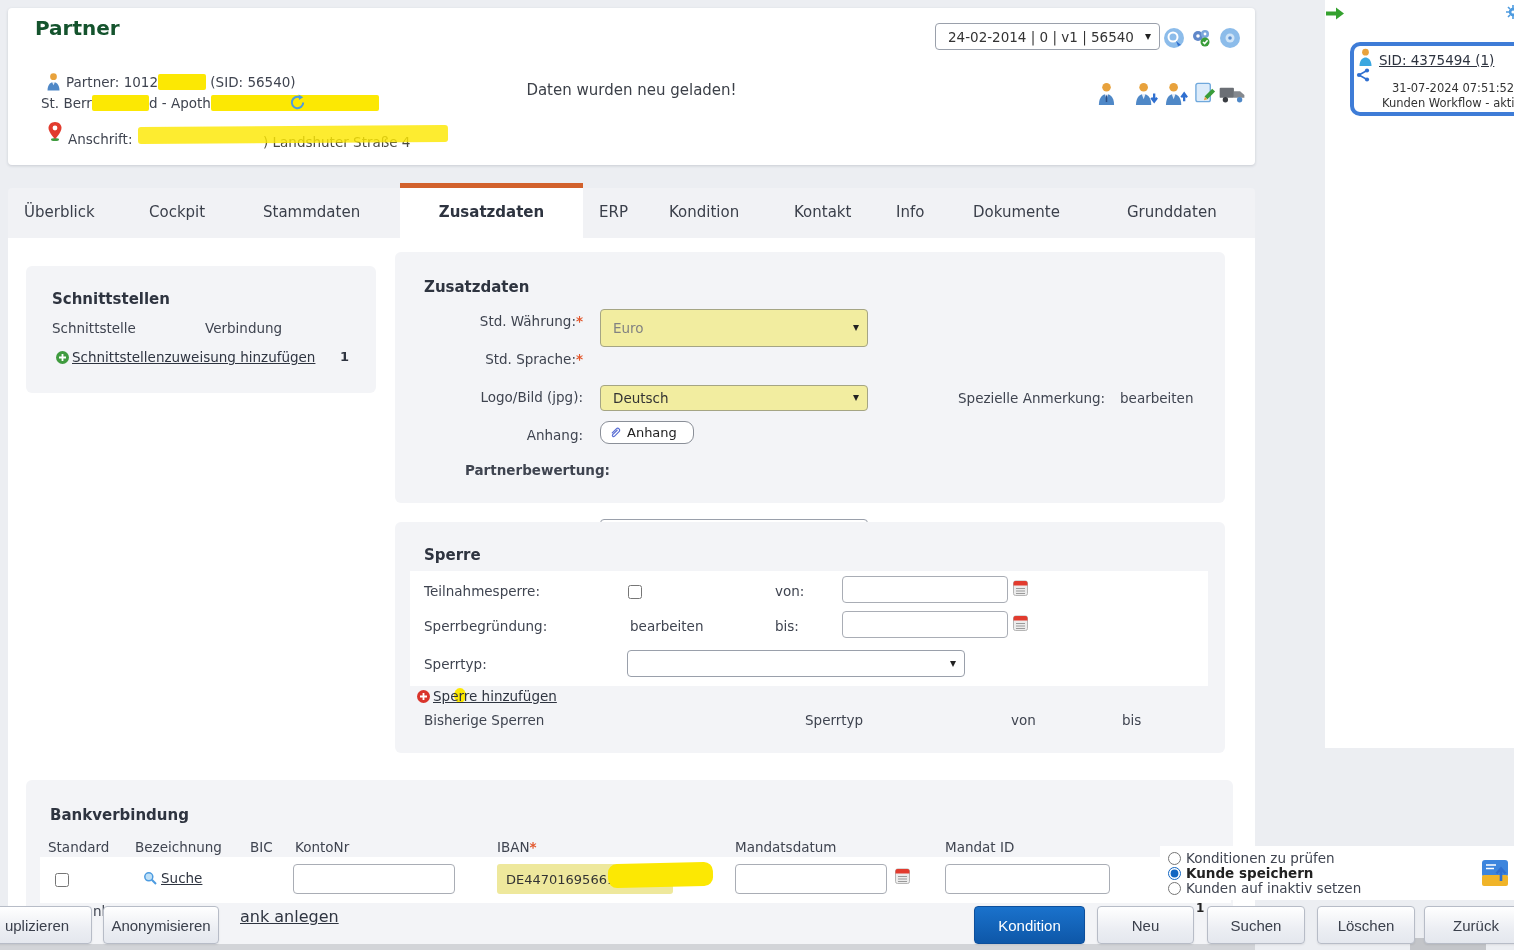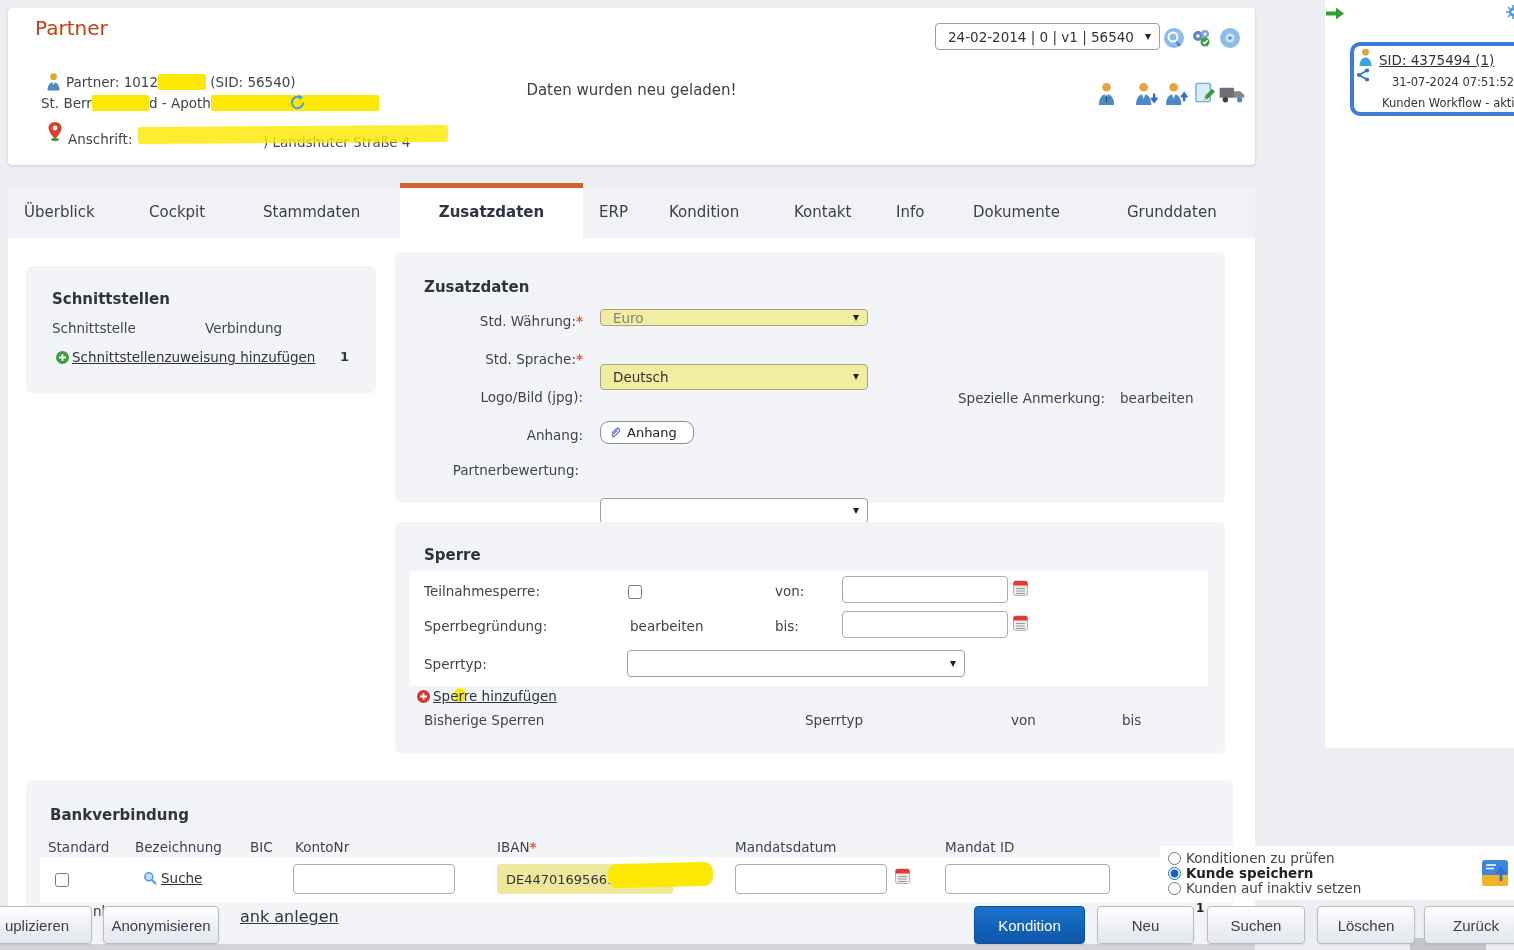--- a/index.html
+++ b/index.html
@@ -25,21 +25,21 @@
   .tab { position:absolute; top:20px; font-size:15px; color:#3a3f4a; cursor:pointer; white-space:nowrap; }
   .colhead { font-size:13.5px; color:#3f4450; white-space:nowrap; }
   .minibtn { background:linear-gradient(180deg,#fdfdfd,#e8e8e8); border:1px solid #8d8d8d; border-radius:3px;
              font-size:12.5px; color:#222; display:inline-flex; align-items:center; padding:2px 8px; }
   svg { display:block; }
 </style>
 </head>
 <body>
 
 <div class="abs card" style="left:8px; top:8px; width:1247px; height:157px;">
-  <div class="abs" style="left:27px; top:8px; font-size:20px; font-weight:normal; color:#c2410c;">Partner</div>
+  <div class="abs" style="left:27px; top:8px; font-size:20px; font-weight:bold; color:#14532d;">Partner</div>
 
   <div class="abs sel" style="left:927px; top:15px; width:225px; height:27px;">
     <span style="white-space:nowrap;">24-02-2014 | 0 | v1 | 56540</span>
     <span class="chev">▾</span>
   </div>
   <div class="abs" style="left:1155px; top:19px;">
     <svg width="22" height="22" viewBox="0 0 22 22">
         <circle cx="11" cy="11" r="10" fill="#8cbcea"></circle>
         <circle cx="10" cy="10" r="4.5" fill="none" stroke="#fff" stroke-width="2"></circle>
         <path d="M13 14 l5 4 -3 1z" fill="#2f6fd0"></path>
@@ -166,21 +166,21 @@
       </svg>
   </div>
   <div class="abs link" style="left:46px; top:83px; font-size:13.5px;">Schnittstellenzuweisung hinzufügen</div>
   <div class="abs" style="left:314px; top:83px; font-size:13px; font-weight:bold; color:#2e3440;">1</div>
 </div>
 
 <div class="abs panel" style="left:395px; top:252px; width:830px; height:251px;">
   <div class="abs h-sec" style="left:29px; top:26px;">Zusatzdaten</div>
 
   <div class="abs lbl" style="right:642px; top:61px;"><span>Std. Währung:</span><span class="req">*</span></div>
-  <div class="abs sel yellow" style="left:205px; top:57px; width:268px; height:17px;">
+  <div class="abs sel yellow" style="left:205px; top:57px; width:268px; height:38px;">
     <span style="color:#828282;">Euro</span>
       <span class="chev">▾</span>
   </div>
 
   <div class="abs lbl" style="right:642px; top:99px;"><span>Std. Sprache:</span><span class="req">*</span></div>
   <div class="abs sel yellow" style="left:205px; top:95px; width:268px; height:26px;">
     <span>Deutsch</span>
       <span class="chev">▾</span>
   </div>
 
@@ -189,21 +189,21 @@
   <div class="abs lbl" style="right:642px; top:175px;">Anhang:</div>
   <div class="abs" style="left:205px; top:169px; width:94px; height:23px; background:#fff; border:1px solid #8a8f98; border-radius:9px; display:flex; align-items:center; padding-left:8px;">
     <span>
         <svg width="13" height="13" viewBox="0 0 16 16">
           <path d="M4 8.5 L9 3.5 a2.4 2.4 0 0 1 3.4 3.4 L6.6 12.7 a1.5 1.5 0 0 1 -2.1 -2.1 L10 5.2" fill="none" stroke="#5b6fd4" stroke-width="1.5" stroke-linecap="round"></path>
         </svg>
       </span>
     <span style="font-size:13px; color:#222; margin-left:5px;">Anhang</span>
   </div>
 
-  <div class="abs lbl" style="right:646px; top:210px;">Partnerbewertung:</div>
+  <div class="abs lbl" style="right:615px; top:210px;font-weight:bold;">Partnerbewertung:</div>
   <div class="abs sel" style="left:205px; top:203px; width:268px; height:26px;">
     <span class="chev">▾</span>
   </div>
 
   <div class="abs lbl" style="left:563px; top:138px;">Spezielle Anmerkung:</div>
   <div class="abs lbl" style="left:725px; top:138px; cursor:pointer;">bearbeiten</div>
 </div>
 
 <div class="abs panel" style="left:395px; top:522px; width:830px; height:231px;">
   <div class="abs h-sec" style="left:29px; top:24px;">Sperre</div>
@@ -351,17 +351,17 @@
     </div>
     <div class="abs" style="left:2px; top:22px;">
       <svg width="14" height="14" viewBox="0 0 14 14">
           <path d="M3 7 L11 2.5 M3 7 L11 11.5" stroke="#2f6fd0" stroke-width="1.5" fill="none"></path>
           <circle cx="11" cy="2.5" r="2.1" fill="#2f6fd0"></circle>
           <circle cx="3" cy="7" r="2.1" fill="#2f6fd0"></circle>
           <circle cx="11" cy="11.5" r="2.1" fill="#2f6fd0"></circle>
         </svg>
     </div>
     <div class="abs link" style="left:25px; top:6px; font-size:13.5px; color:#2e3440;">SID: 4375494 (1)</div>
-    <div class="abs" style="left:38px; top:29px; font-size:11.5px; color:#333; white-space:nowrap;">31-07-2024 07:51:52</div>
+    <div class="abs" style="left:38px; top:35px; font-size:11.5px; color:#333; white-space:nowrap;">31-07-2024 07:51:52</div>
     <div class="abs" style="left:28px; top:50px; font-size:11.5px; color:#333; white-space:nowrap;">Kunden Workflow - aktiv</div>
 
   </div>
 </div>
 
 </body></html>

